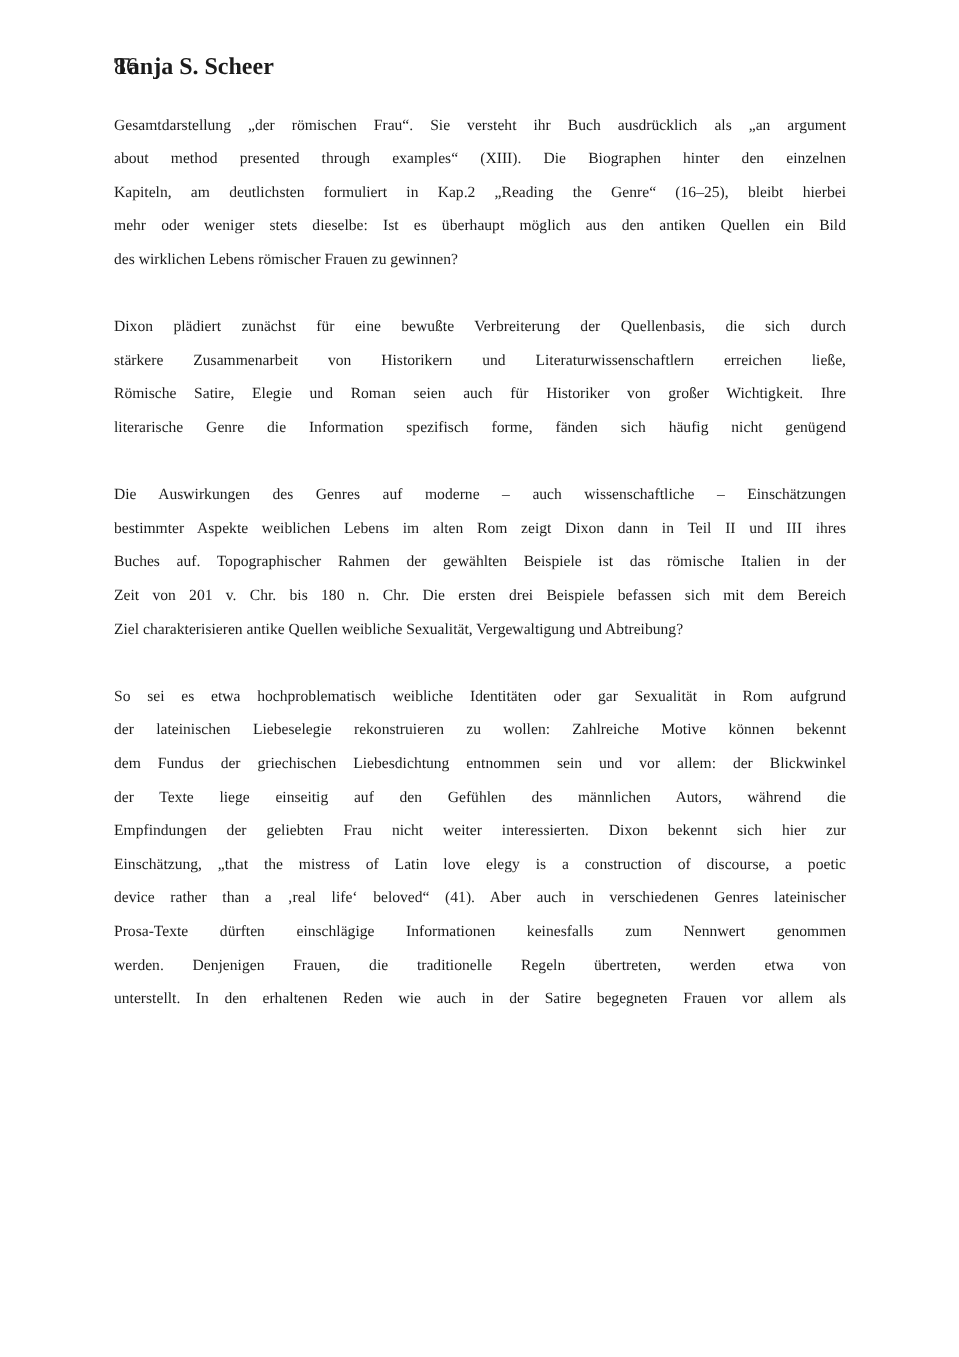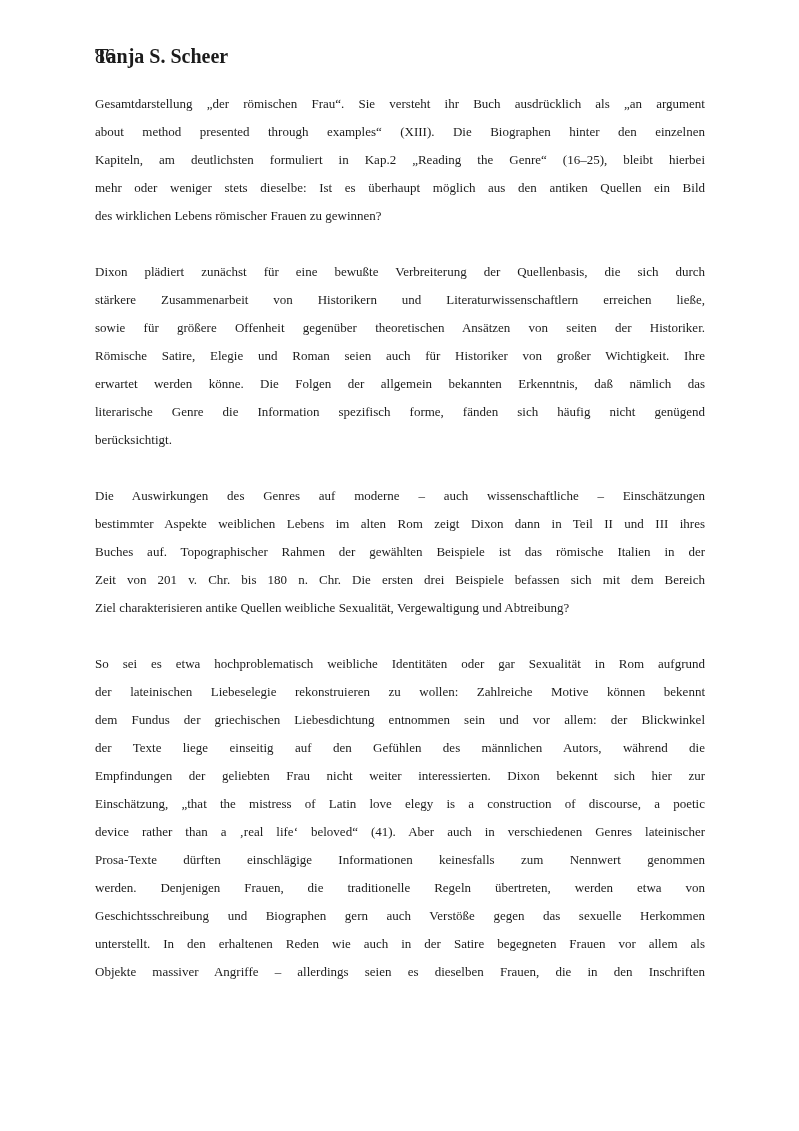--- a/index.html
+++ b/index.html
@@ -72,41 +72,36 @@
       <div class="paragraph">
         <div class="line">Gesamtdarstellung „der römischen Frau“. Sie versteht ihr Buch ausdrücklich als „an argument</div>
         <div class="line">about method presented through examples“ (XIII). Die Biographen hinter den einzelnen</div>
         <div class="line">Kapiteln, am deutlichsten formuliert in Kap.2 „Reading the Genre“ (16–25), bleibt hierbei</div>
         <div class="line">mehr oder weniger stets dieselbe: Ist es überhaupt möglich aus den antiken Quellen ein Bild</div>
         <div class="line last">des wirklichen Lebens römischer Frauen zu gewinnen?</div>
       </div>
       <div class="paragraph">
         <div class="line">Dixon plädiert zunächst für eine bewußte Verbreiterung der Quellenbasis, die sich durch</div>
         <div class="line">stärkere Zusammenarbeit von Historikern und Literaturwissenschaftlern erreichen ließe,</div>
-        <div class="line">sowie für größere Offenheit gegenüber theoretischen Ansätzen von seiten der Historiker.</div>
         <div class="line">Römische Satire, Elegie und Roman seien auch für Historiker von großer Wichtigkeit. Ihre</div>
-        <div class="line">erwartet werden könne. Die Folgen der allgemein bekannten Erkenntnis, daß nämlich das</div>
         <div class="line">literarische Genre die Information spezifisch forme, fänden sich häufig nicht genügend</div>
-        <div class="line last">berücksichtigt.</div>
       </div>
       <div class="paragraph">
         <div class="line">Die Auswirkungen des Genres auf moderne – auch wissenschaftliche – Einschätzungen</div>
         <div class="line">bestimmter Aspekte weiblichen Lebens im alten Rom zeigt Dixon dann in Teil II und III ihres</div>
         <div class="line">Buches auf. Topographischer Rahmen der gewählten Beispiele ist das römische Italien in der</div>
         <div class="line">Zeit von 201 v. Chr. bis 180 n. Chr. Die ersten drei Beispiele befassen sich mit dem Bereich</div>
         <div class="line last">Ziel charakterisieren antike Quellen weibliche Sexualität, Vergewaltigung und Abtreibung?</div>
       </div>
       <div class="paragraph">
         <div class="line">So sei es etwa hochproblematisch weibliche Identitäten oder gar Sexualität in Rom aufgrund</div>
         <div class="line">der lateinischen Liebeselegie rekonstruieren zu wollen: Zahlreiche Motive können bekennt</div>
         <div class="line">dem Fundus der griechischen Liebesdichtung entnommen sein und vor allem: der Blickwinkel</div>
         <div class="line">der Texte liege einseitig auf den Gefühlen des männlichen Autors, während die</div>
         <div class="line">Empfindungen der geliebten Frau nicht weiter interessierten. Dixon bekennt sich hier zur</div>
         <div class="line">Einschätzung, „that the mistress of Latin love elegy is a construction of discourse, a poetic</div>
         <div class="line">device rather than a ‚real life‘ beloved“ (41). Aber auch in verschiedenen Genres lateinischer</div>
         <div class="line">Prosa-Texte dürften einschlägige Informationen keinesfalls zum Nennwert genommen</div>
         <div class="line">werden. Denjenigen Frauen, die traditionelle Regeln übertreten, werden etwa von</div>
-        <div class="line">Geschichtsschreibung und Biographen gern auch Verstöße gegen das sexuelle Herkommen</div>
         <div class="line">unterstellt. In den erhaltenen Reden wie auch in der Satire begegneten Frauen vor allem als</div>
-        <div class="line last">Objekte massiver Angriffe – allerdings seien es dieselben Frauen, die in den Inschriften</div>
       </div>
     </div>
 </div>
 
 </body></html>

